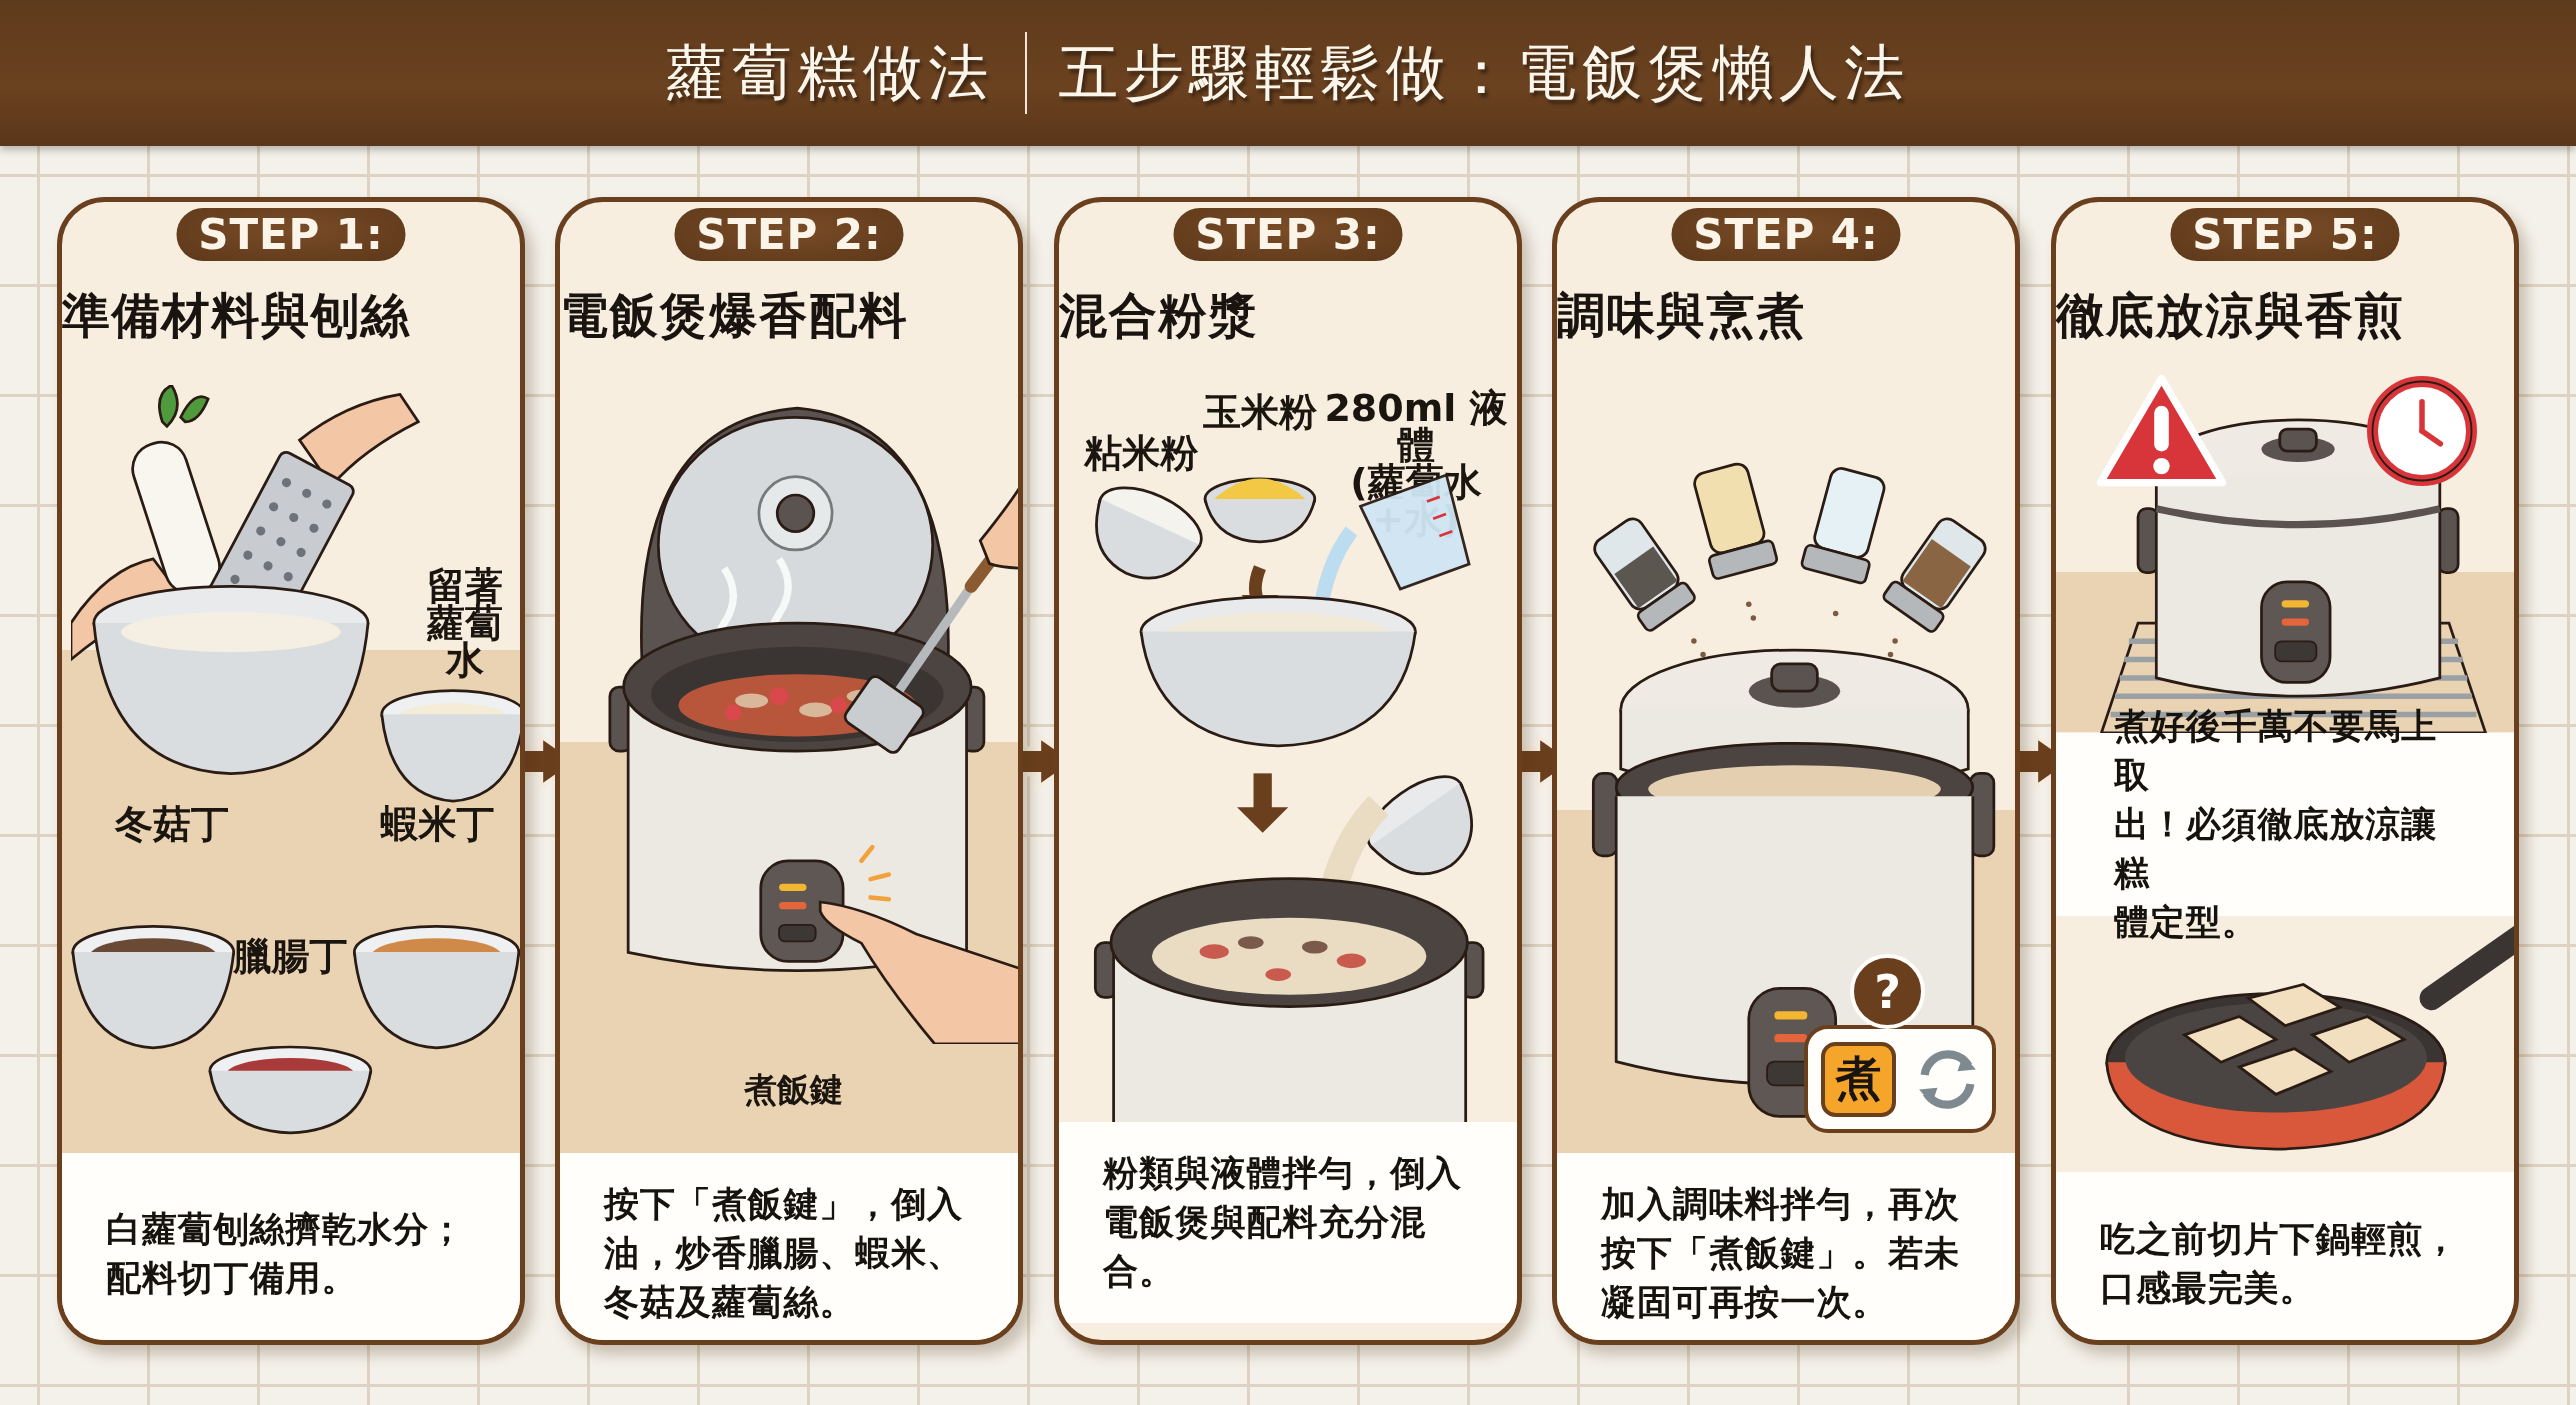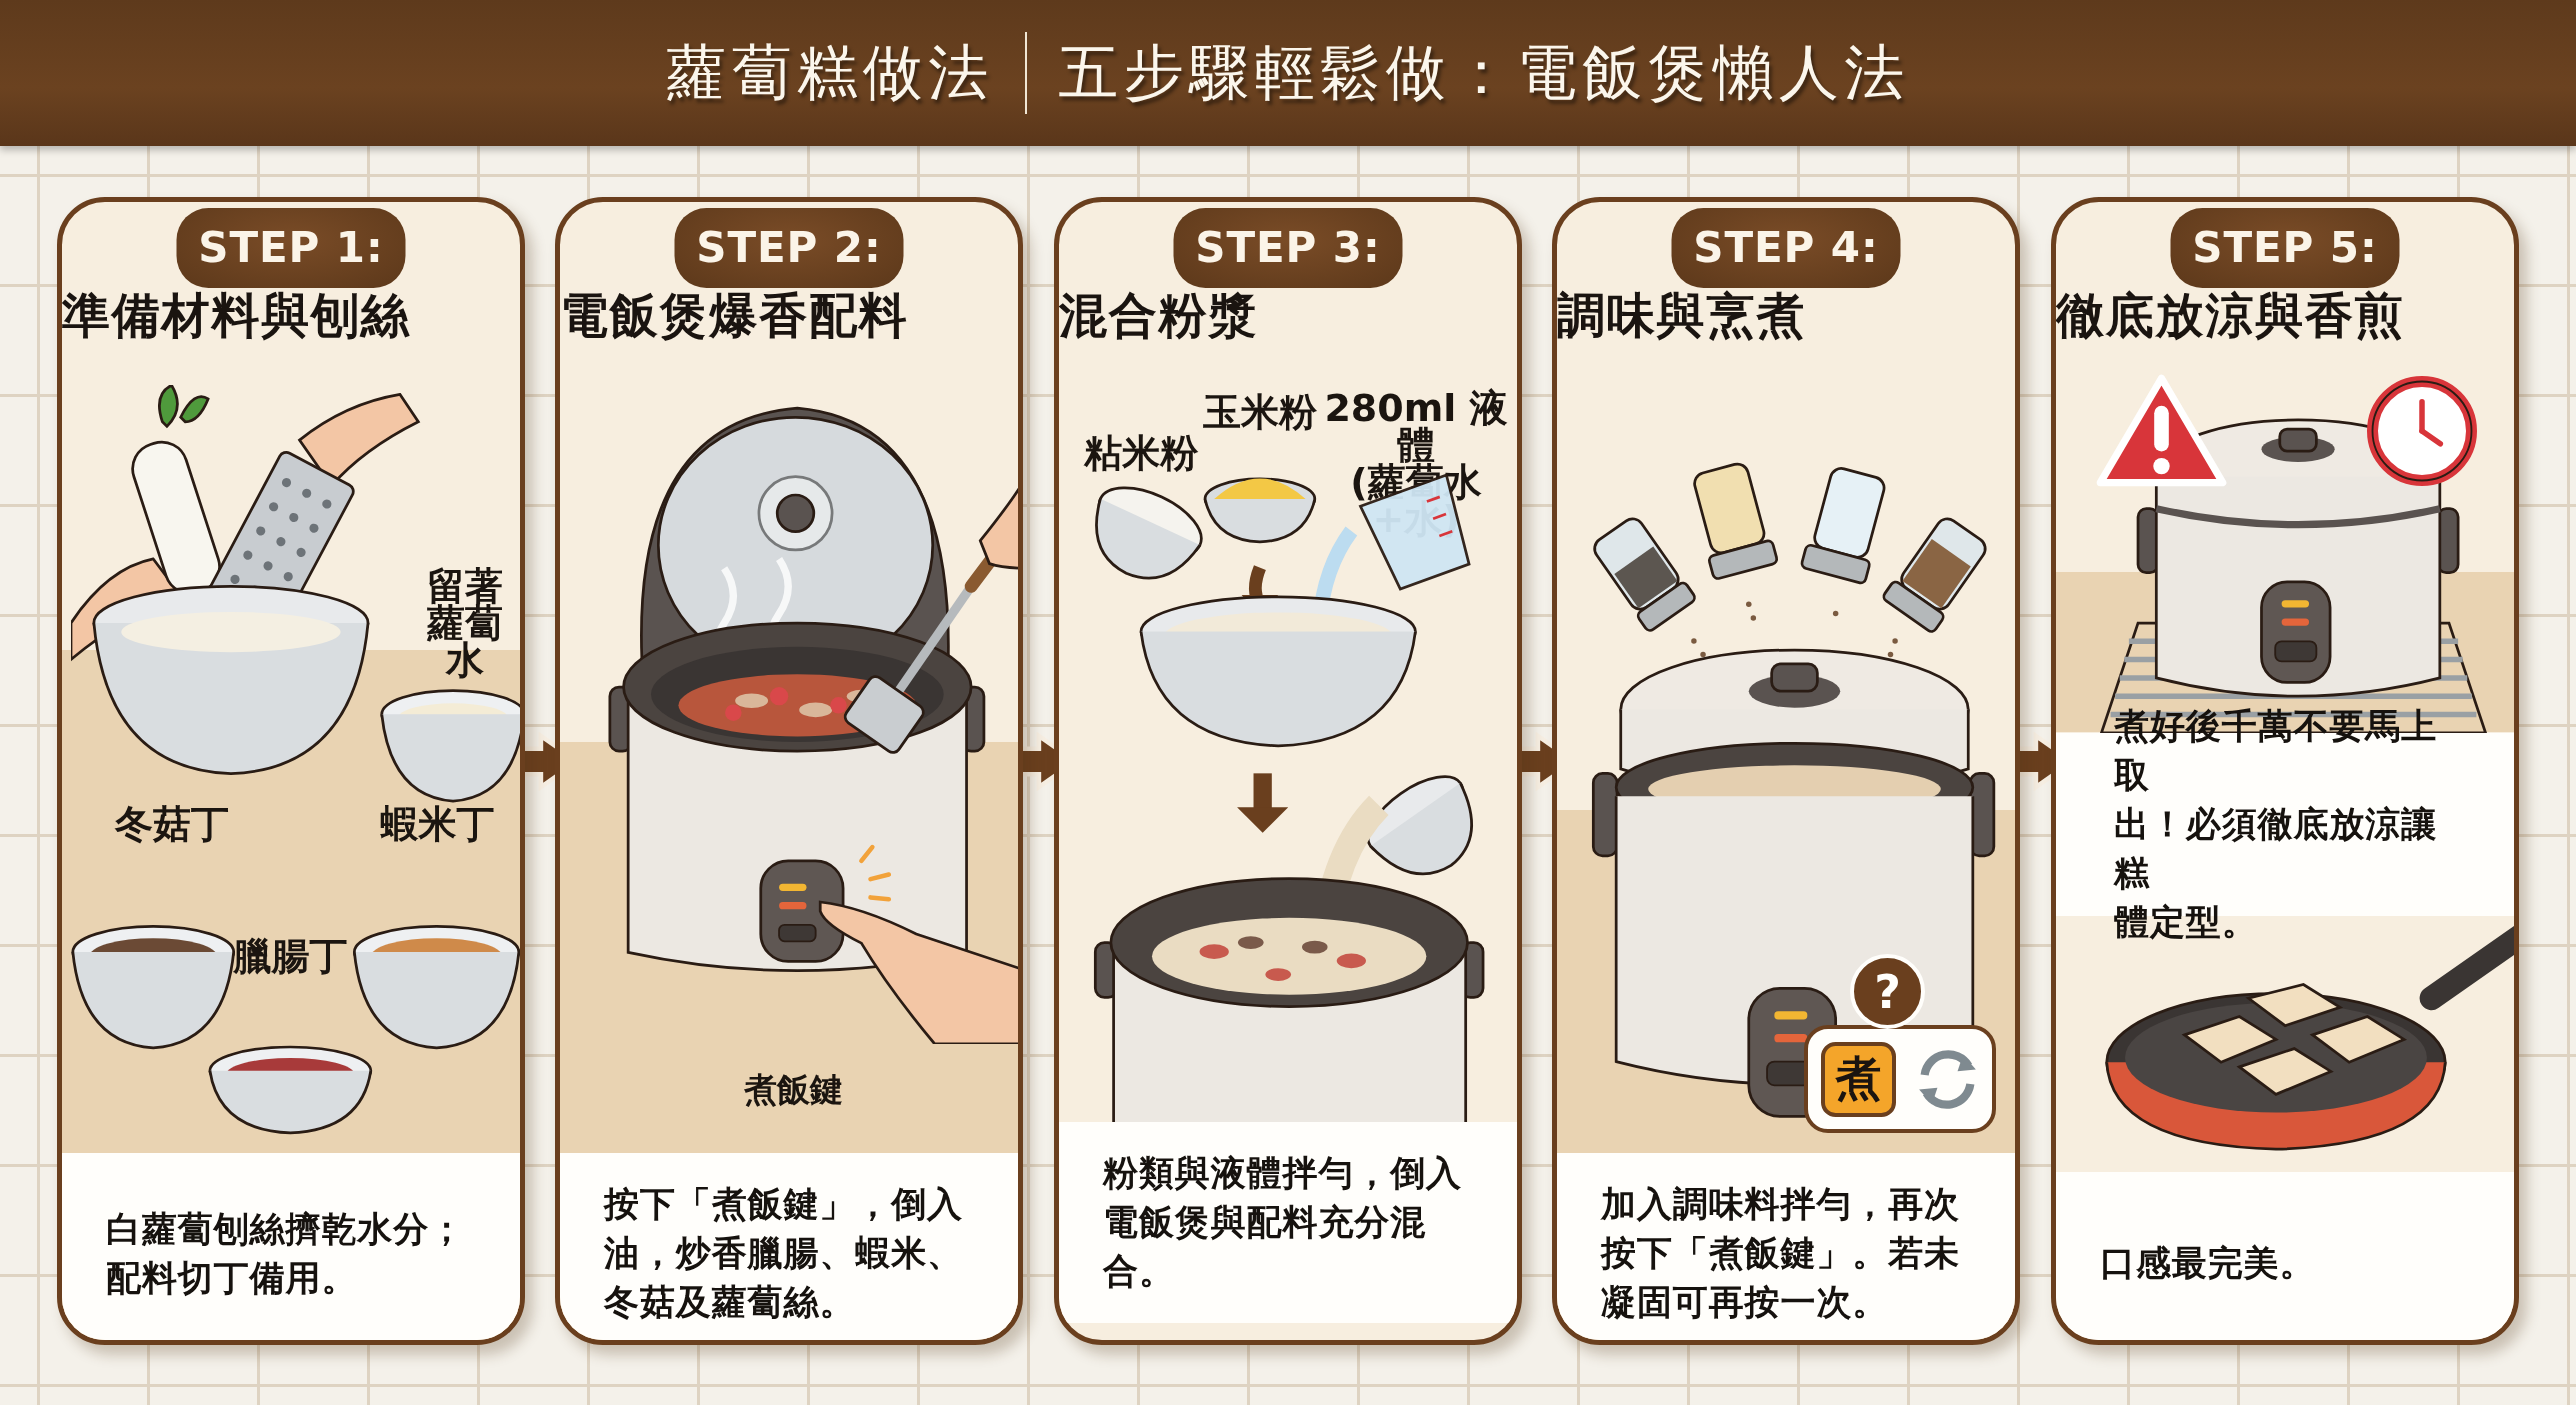--- a/index.html
+++ b/index.html
@@ -28,21 +28,21 @@
 
   .panel {
     position: absolute; top: 197px; width: 468px; height: 1148px;
     border: 5.5px solid #6a3f1e; border-radius: 48px;
     background: #f7eedf; overflow: hidden;
     box-shadow: 7.3px 9.1px 12.8px rgba(80,50,20,0.25);
   }
   .panel .floor { position: absolute; left: 0; width: 100%; background: #e9d3b2; }
   .step-pill {
     position: absolute; left: 50%; transform: translateX(-50%); top: 5.5px;
-    width: 229px; height: 80px; border-radius: 32px;
+    width: 229px; height: 53px; border-radius: 32px;
     background: radial-gradient(ellipse at 50% 40%, #7a4c27, #5c381a);
     color: #fbf4e8; font-size: 42px; font-weight: bold;
     display: flex; align-items: center; justify-content: center; letter-spacing: 0.9px;
   }
   .step-title {
     position: absolute; left: 0; width: 100%; top: 82px; text-align: left;
     font-size: 48px; font-weight: bold; color: #1a1410; letter-spacing: 1.8px;
   }
   .caption {
     position: absolute; left: 0; width: 100%; background: #fffefb;
@@ -400,16 +400,17 @@
     <ellipse cx="200" cy="145" rx="165" ry="60" fill="#4a4543"></ellipse>
     <g fill="#f2dfc0" stroke="#2a1c14" stroke-width="3">
       <path d="M100 120 L160 100 L200 125 L140 150 Z"></path>
       <path d="M170 80 L230 65 L270 90 L210 110 Z"></path>
       <path d="M240 120 L300 100 L340 125 L280 150 Z"></path>
       <path d="M160 155 L220 135 L260 160 L200 185 Z"></path>
     </g>
   </svg>
 
   <div class="caption" style="top:970px;height:183px">
+    <p>吃之前切片下鍋輕煎，</p>
     <p>口感最完美。</p>
   </div>
 </div>
 
 
 </body></html>

